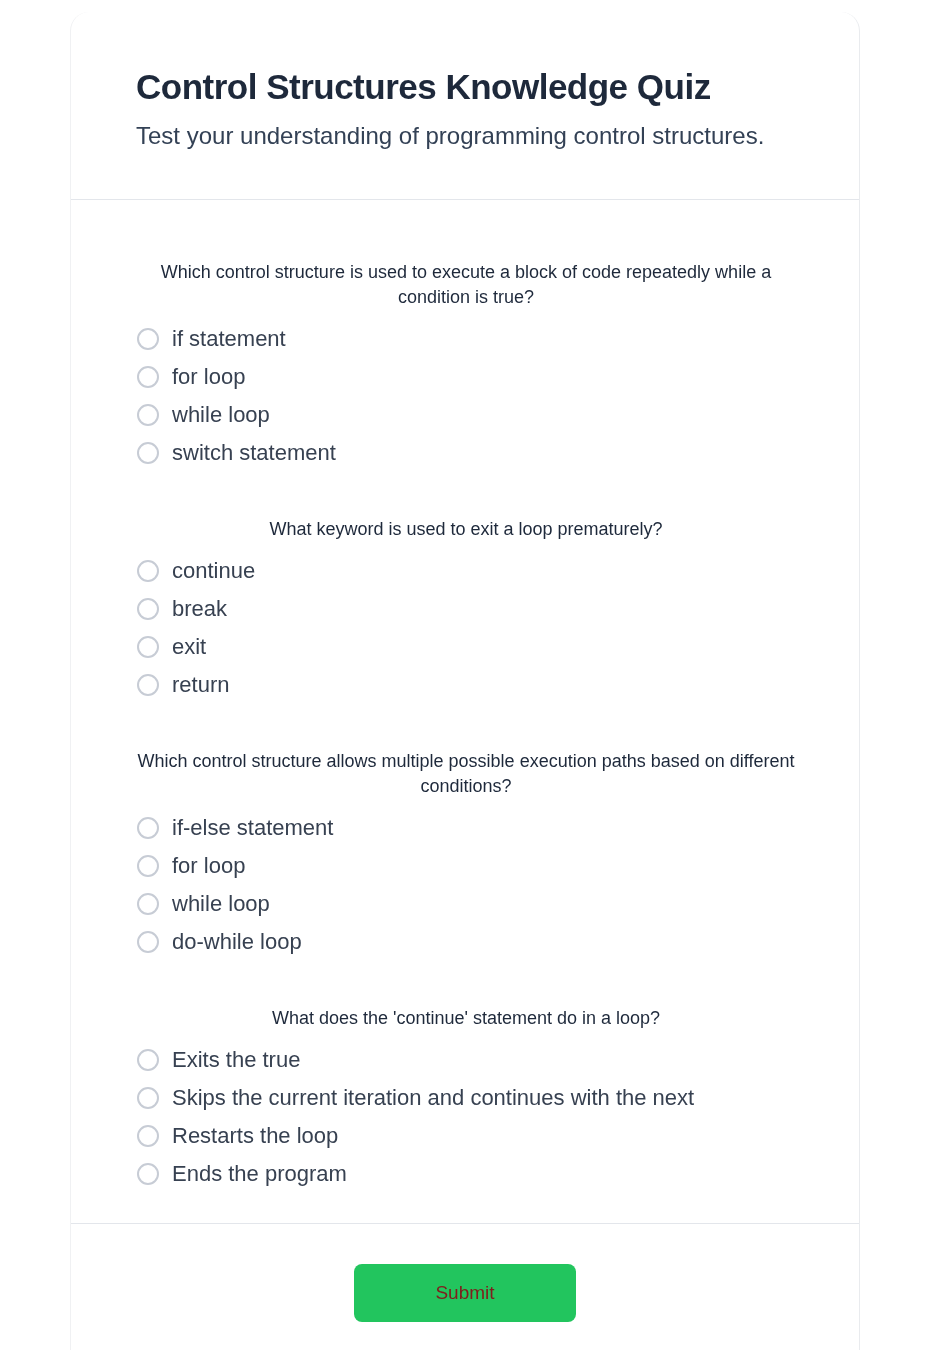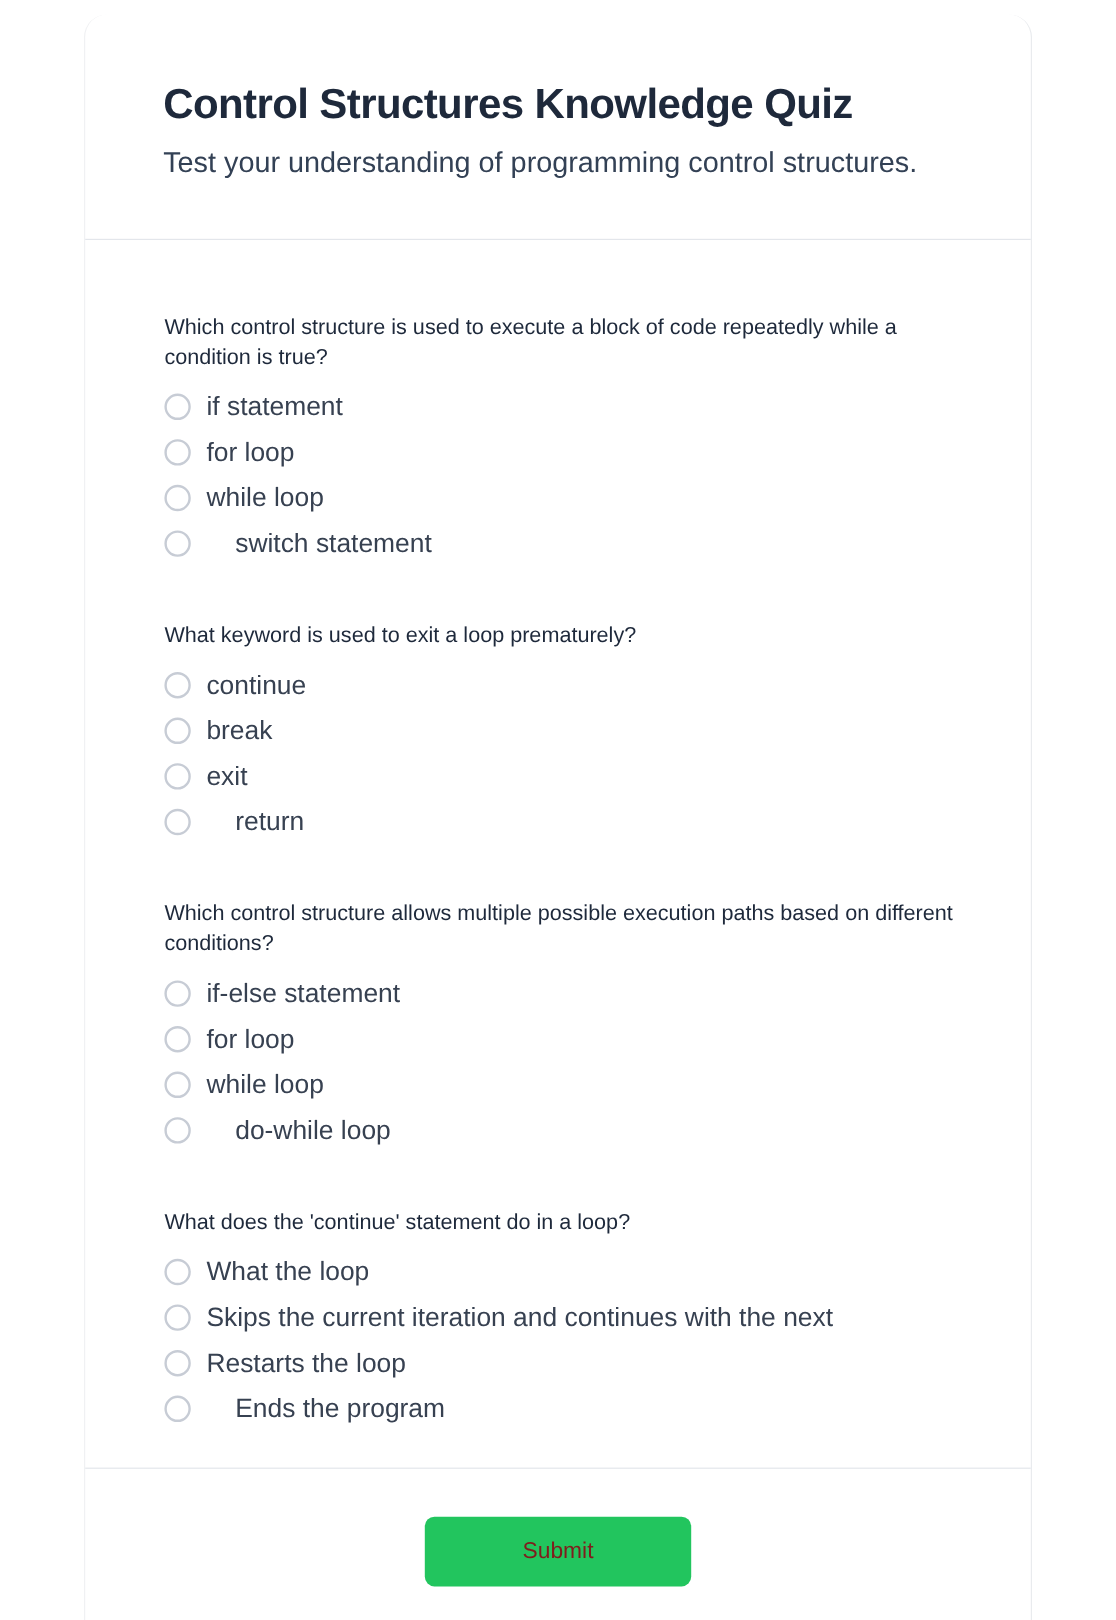--- a/index.html
+++ b/index.html
@@ -41,41 +41,42 @@
     border: none;
     border-top: 1px solid #e3e6eb;
     height: 0;
   }
   
   .questions-section {
     padding: 52px 64px 0 66px;
   }
   .question {
     margin-bottom: 52px;
+    text-align: center;
   }
   .question:last-child {
     margin-bottom: 37px;
   }
   .q-title {
     margin: 0 0 17px 0;
     max-width: 800px;
     font-size: 18px;
     line-height: 25px;
     font-weight: 500;
     color: #1e293b;
   }
   .options { }
   .option {
     display: flex;
     align-items: center;
     height: 24px;
     margin-bottom: 14px;
     cursor: pointer;
   }
-  .option:last-child { margin-bottom: 0; gap: 24px; }
+  .option:last-child { margin-bottom: 0; }
   .radio {
     width: 22px;
     height: 22px;
     border: 2px solid #c7ccd5;
     border-radius: 50%;
     background: #ffffff;
     flex: 0 0 22px;
     margin-right: 13px;
   }
   .option-label {
@@ -189,21 +190,21 @@
     <span class="option-label">do-while loop</span>
   </label>
 </div>
   </section>
 
   <section class="question">
     <h2 class="q-title">What does the 'continue' statement do in a loop?</h2>
     <div class="options">
   <label class="option">
     <span class="radio"></span>
-    <span class="option-label">What the loop</span>
+    <span class="option-label">Exits the true</span>
   </label>
 
   <label class="option">
     <span class="radio"></span>
     <span class="option-label">Skips the current iteration and continues with the next</span>
   </label>
 
   <label class="option">
     <span class="radio"></span>
     <span class="option-label">Restarts the loop</span>

